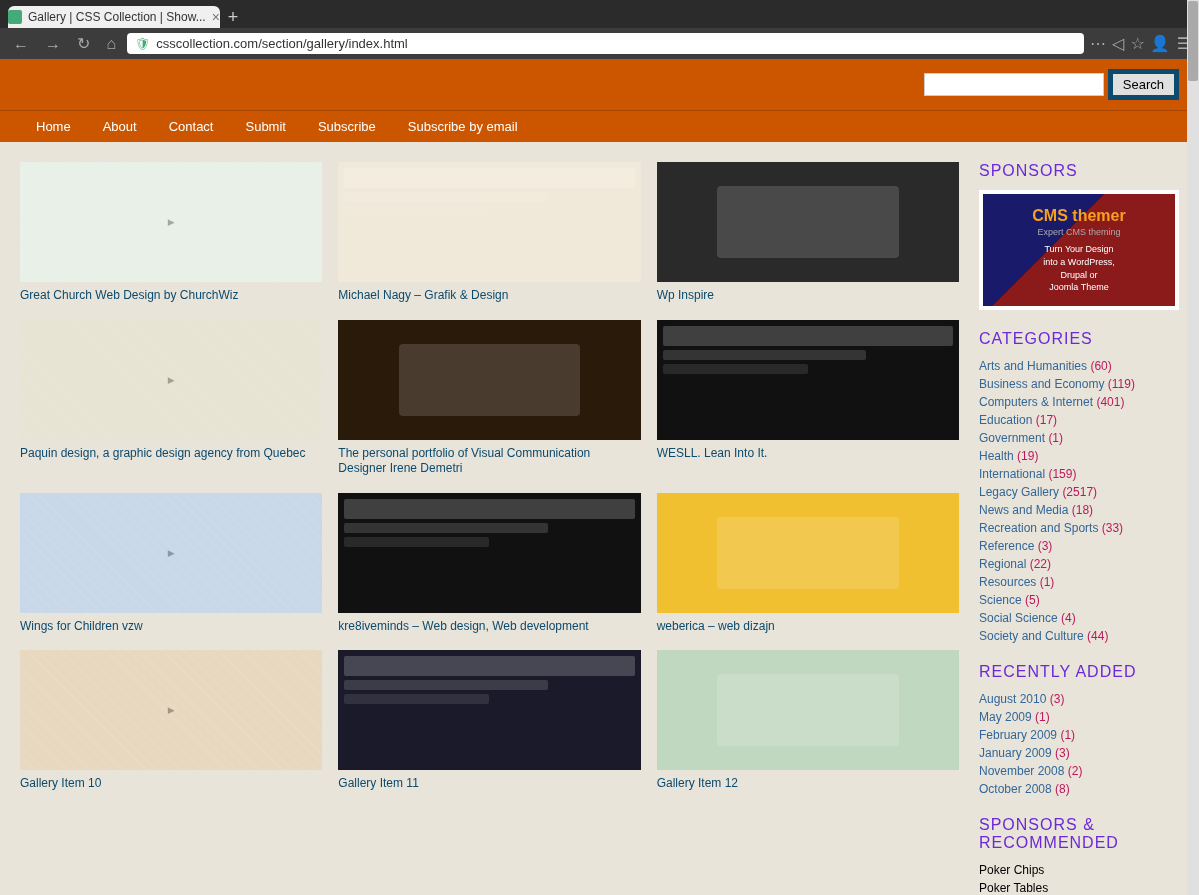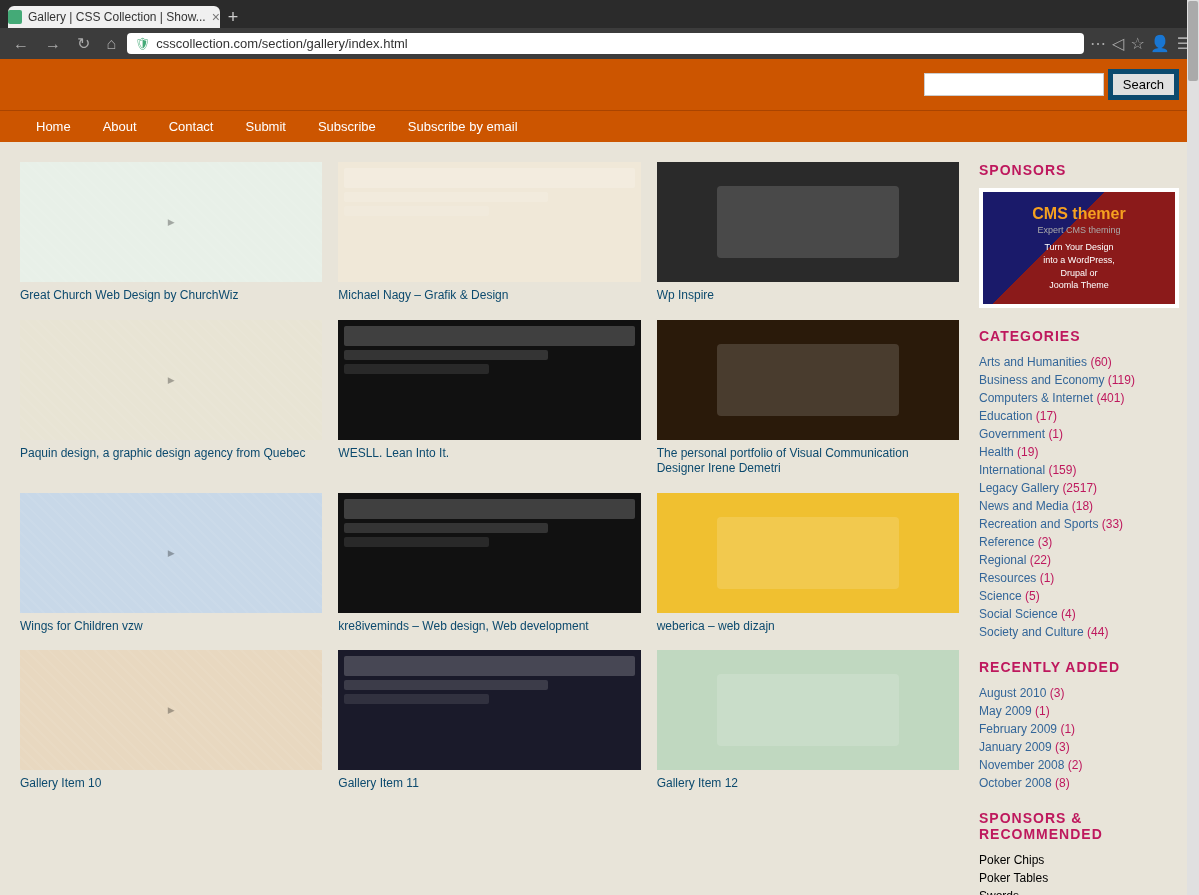--- a/index.html
+++ b/index.html
@@ -36,21 +36,21 @@
 
     .page-heading { font-size: 22px; font-weight: bold; color: #333; margin-bottom: 16px; }
 
     .gallery-grid { display: grid; grid-template-columns: repeat(3, 1fr); gap: 16px; }
     .gallery-item { display: flex; flex-direction: column; }
     .gallery-thumb { width: 100%; height: 120px; background: #ccc; overflow: hidden; margin-bottom: 6px; }
     .gallery-link { color: #0c4a6e; text-decoration: none; font-size: 12px; font-weight: normal; line-height: 1.3; }
 
     
     .sidebar-section { margin-bottom: 20px; }
-    .sidebar-heading { font-size: 14px; font-weight: bold; color: #be185d; letter-spacing: 1px; margin-bottom: 10px; text-transform: uppercase; }
+    .sidebar-heading { font-size: 16px; font-weight: normal; color: #6d28d9; letter-spacing: 1px; margin-bottom: 10px; text-transform: uppercase; }
     .sidebar-sponsor { background: #fff; padding: 4px; margin-bottom: 10px; }
 
     .category-list { list-style: none; }
     .category-list li { margin-bottom: 3px; }
     .category-list a { color: #336699; text-decoration: none; font-size: 12px; }
     .category-count { color: #be185d; }
 
     .recent-list { list-style: none; }
     .recent-list li { margin-bottom: 3px; }
     .recent-list a { color: #336699; text-decoration: none; font-size: 12px; }
@@ -153,40 +153,40 @@
           <div class="gallery-thumb" style="background: rgb(232, 228, 212);">
             <div class="thumb-inner" style="background: rgb(232, 228, 212); width: 100%; height: 100%;">
               <div style="width:100%;height:100%;background: repeating-linear-gradient(45deg, rgba(255,255,255,0.05) 0px, rgba(255,255,255,0.05) 2px, transparent 2px, transparent 8px); display:flex;align-items:center;justify-content:center;">
                 <span style="font-size:9px;color:rgba(0,0,0,0.3);">▶</span>
               </div>
             </div>
           </div>
           <a class="gallery-link" href="#">Paquin design, a graphic design agency from Quebec</a>
         </div>
         <div class="gallery-item">
+          <div class="gallery-thumb" style="background: rgb(42, 26, 10);">
+            <div class="thumb-inner" style="background: rgb(42, 26, 10); width: 100%; height: 100%;">
+              <div style="width:100%;height:100%;display:flex;align-items:center;justify-content:center;">
+                <div style="width:60%;height:60%;background:rgba(255,255,255,0.15);border-radius:4px;"></div>
+              </div>
+            </div>
+          </div>
+          <a class="gallery-link" href="#">The personal portfolio of Visual Communication Designer Irene Demetri</a>
+        </div>
+        <div class="gallery-item">
           <div class="gallery-thumb" style="background: rgb(17, 17, 17);">
             <div class="thumb-inner" style="background: rgb(17, 17, 17); width: 100%; height: 100%;">
               <div style="width:100%;height:100%;display:flex;flex-direction:column;gap:4px;padding:6px;">
                 <div style="height:20px;background:rgba(255,255,255,0.2);border-radius:2px;"></div>
                 <div style="height:10px;background:rgba(255,255,255,0.15);border-radius:2px;width:70%;"></div>
                 <div style="height:10px;background:rgba(255,255,255,0.1);border-radius:2px;width:50%;"></div>
               </div>
             </div>
           </div>
           <a class="gallery-link" href="#">WESLL. Lean Into It.</a>
-        </div>
-        <div class="gallery-item">
-          <div class="gallery-thumb" style="background: rgb(42, 26, 10);">
-            <div class="thumb-inner" style="background: rgb(42, 26, 10); width: 100%; height: 100%;">
-              <div style="width:100%;height:100%;display:flex;align-items:center;justify-content:center;">
-                <div style="width:60%;height:60%;background:rgba(255,255,255,0.15);border-radius:4px;"></div>
-              </div>
-            </div>
-          </div>
-          <a class="gallery-link" href="#">The personal portfolio of Visual Communication Designer Irene Demetri</a>
         </div>
         <div class="gallery-item">
           <div class="gallery-thumb" style="background: rgb(200, 216, 232);">
             <div class="thumb-inner" style="background: rgb(200, 216, 232); width: 100%; height: 100%;">
               <div style="width:100%;height:100%;background: repeating-linear-gradient(45deg, rgba(255,255,255,0.05) 0px, rgba(255,255,255,0.05) 2px, transparent 2px, transparent 8px); display:flex;align-items:center;justify-content:center;">
                 <span style="font-size:9px;color:rgba(0,0,0,0.3);">▶</span>
               </div>
             </div>
           </div>
           <a class="gallery-link" href="#">Wings for Children vzw</a>

